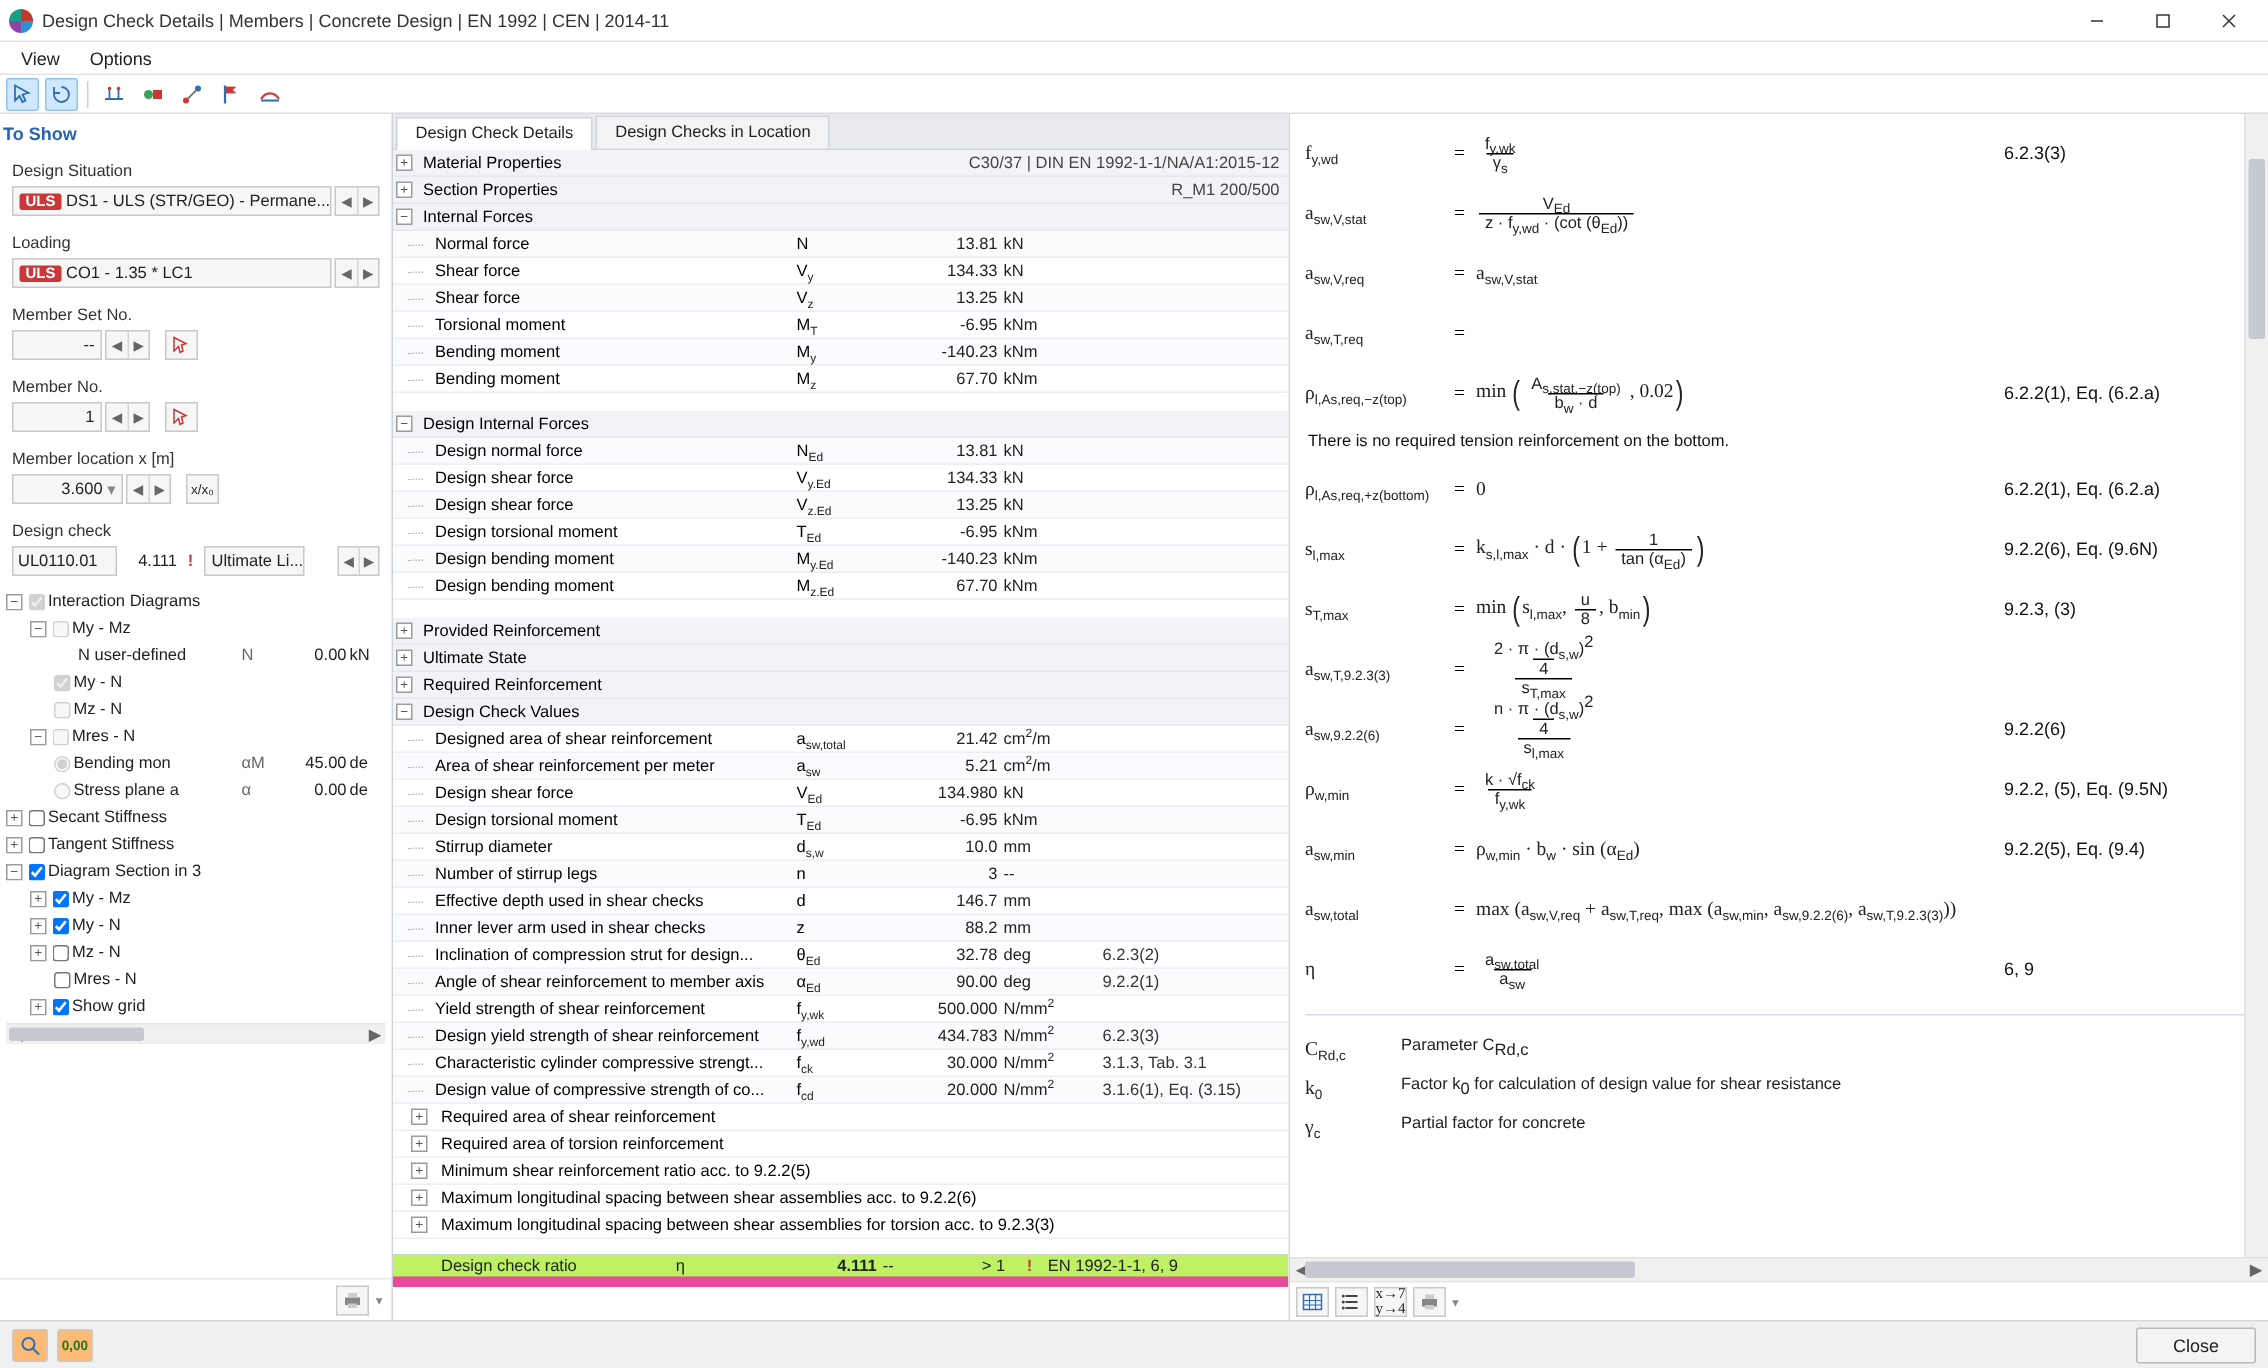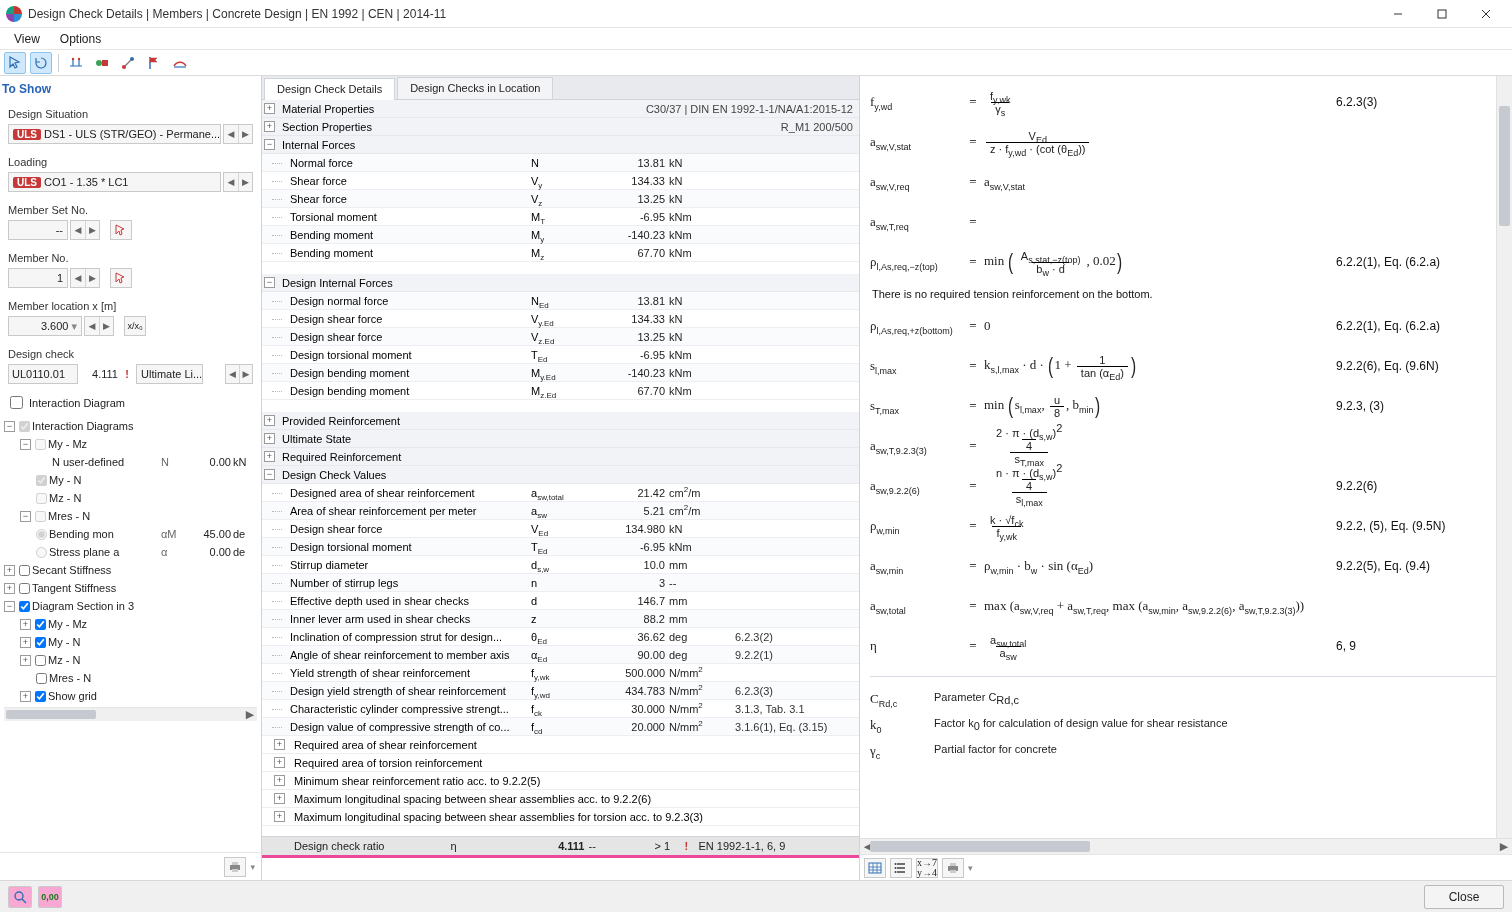--- a/index.html
+++ b/index.html
@@ -86,21 +86,21 @@
 .gridrow .sym sub { font-size: 8px; }
 .gridrow .val { text-align: right; font-size: 11px; padding-right: 4px; }
 .gridrow .unit { font-size: 11px; }
 .gridrow .unit sup { font-size: 8px; }
 .gridrow .ref { font-size: 11px; color: #333; }
 
 .gridhead-sub { display: grid; grid-template-columns: 28px 1fr; border-bottom: 1px solid #eceef3; height: 18px; align-items: center; background: #fff; }
 .gridhead-sub .exp { width: 11px; height: 11px; border: 1px solid #9b9b9b; display: inline-flex; align-items: center; justify-content: center; font-size: 9px; line-height: 1; color: #555; background: #fff; margin-left: 12px; }
 .gridhead-sub .title3 { font-size: 11px; color: #000; padding-left: 4px; white-space: nowrap; overflow: hidden; text-overflow: ellipsis; }
 
-.ratio-row { display: grid; grid-template-columns: 28px 1fr 60px 78px 66px 30px 14px 1fr; border-top: 1px solid #cfd3da; border-bottom: 3px solid #ec4899; height: 22px; align-items: center; background: #e5e5e5; }
+.ratio-row { display: grid; grid-template-columns: 28px 1fr 60px 78px 66px 30px 14px 1fr; border-top: 1px solid #cfd3da; border-bottom: 7px solid #ec4899; height: 22px; align-items: center; background: #bef264; }
 .ratio-row .name { padding-left: 4px; }
 .ratio-row .val { text-align: right; font-weight: 600; padding-right: 4px; }
 .ratio-row .warn { color: #c83838; font-weight: 700; }
 
 
 .right { background: #fff; display: flex; flex-direction: column; overflow: hidden; }
 .right-body { flex: 1 1 auto; overflow: auto; padding: 6px 12px 6px 10px; font-family: "Cambria Math", "Times New Roman", serif; position: relative; }
 .eqrow { display: grid; grid-template-columns: 92px 22px 1fr 170px; align-items: center; min-height: 40px; color: #000; }
 .eqrow .lhs, .eqrow .rhs { font-family: "Cambria Math", "Times New Roman", serif; font-size: 13px; }
 .eqrow .lhs sub, .eqrow .rhs sub { font-size: 9px; }
@@ -123,21 +123,21 @@
 .right-hscroll .arrow.l { left: 0; }
 .right-hscroll .arrow.r { right: 0; }
 .right-toolbar { height: 26px; display: flex; align-items: center; padding: 0 4px; gap: 4px; background: #fff; border-top: 1px solid #e6e6e6; }
 .right-toolbar .tb { width: 22px; height: 20px; border: 1px solid #c9c9c9; background: #f6f6f6; display: flex; align-items: center; justify-content: center; }
 .right-toolbar .tb svg { width: 14px; height: 14px; }
 .right-toolbar .tb .xy { font-family: "Cambria Math", serif; font-size: 10px; line-height: 1; }
 
 
 .footer { height: 32px; display: flex; align-items: center; padding: 0 8px; background: #f0f0f0; border-top: 1px solid #d8d8d8; }
 .footer .left-icons { display: flex; gap: 6px; }
-.footer .fbtn { width: 24px; height: 22px; border: 1px solid #c9c9c9; background: #f9a8d4; display: flex; align-items: center; justify-content: center; border-radius: 2px; }
+.footer .fbtn { width: 24px; height: 22px; border: 1px solid #c9c9c9; background: #fdba74; display: flex; align-items: center; justify-content: center; border-radius: 2px; }
 .footer .fbtn svg { width: 14px; height: 14px; }
 .footer .spacer { flex: 1; }
 .footer .close { width: 80px; height: 24px; border: 1px solid #b9b9b9; background: #f4f4f4; border-radius: 2px; font-size: 12px; }
 
 
 .hscroll { height: 14px; background: #f0f0f0; border-top: 1px solid #e6e6e6; position: relative; margin-top: 2px; }
 .hscroll .thumb { position: absolute; top: 2px; bottom: 2px; left: 2px; width: 90px; background: #c7c9d1; border-radius: 2px; }
 .hscroll .arrow { position: absolute; top: 0; bottom: 0; width: 14px; display: flex; align-items: center; justify-content: center; color: #666; }
 .hscroll .arrow.l { left: 0; }
 .hscroll .arrow.r { right: 0; }
@@ -301,24 +301,20 @@
       <span class="val">4.111</span>
       <span class="warn">!</span>
       <div class="combo"><span>Ultimate Li...</span>&nbsp;</div>
       <span></span>
       <span class="navpair">
           <button>◀</button>
           <button>▶</button>
         </span>
     </div>
 
-    <div class="checkbox-row">
-      <input type="checkbox" style="">
-      <span>Interaction Diagram</span>
-    </div>
 
     <div class="tree-wrap">
       <div class="tree-row">
           <span class="lbl">
             <span class="tree-toggle">−</span>
             <input type="checkbox" class="tree-chk" checked="" disabled="" style=""> 
             <span>Interaction Diagrams</span>
           </span>
           <span></span>
           <span></span>
@@ -711,21 +707,21 @@
     <span class="name">Inner lever arm used in shear checks</span>
     <span class="sym">z</span>
     <span class="val">88.2</span>
     <span class="unit">mm</span>
     <span class="ref"></span>
   </div>
         <div class="gridrow">
     <span class="dots"></span>
     <span class="name">Inclination of compression strut for design...</span>
     <span class="sym">θ<sub>Ed</sub></span>
-    <span class="val">36.62</span>
+    <span class="val">32.78</span>
     <span class="unit">deg</span>
     <span class="ref">6.2.3(2)</span>
   </div>
         <div class="gridrow">
     <span class="dots"></span>
     <span class="name">Angle of shear reinforcement to member axis</span>
     <span class="sym">α<sub>Ed</sub></span>
     <span class="val">90.00</span>
     <span class="unit">deg</span>
     <span class="ref">9.2.2(1)</span>

